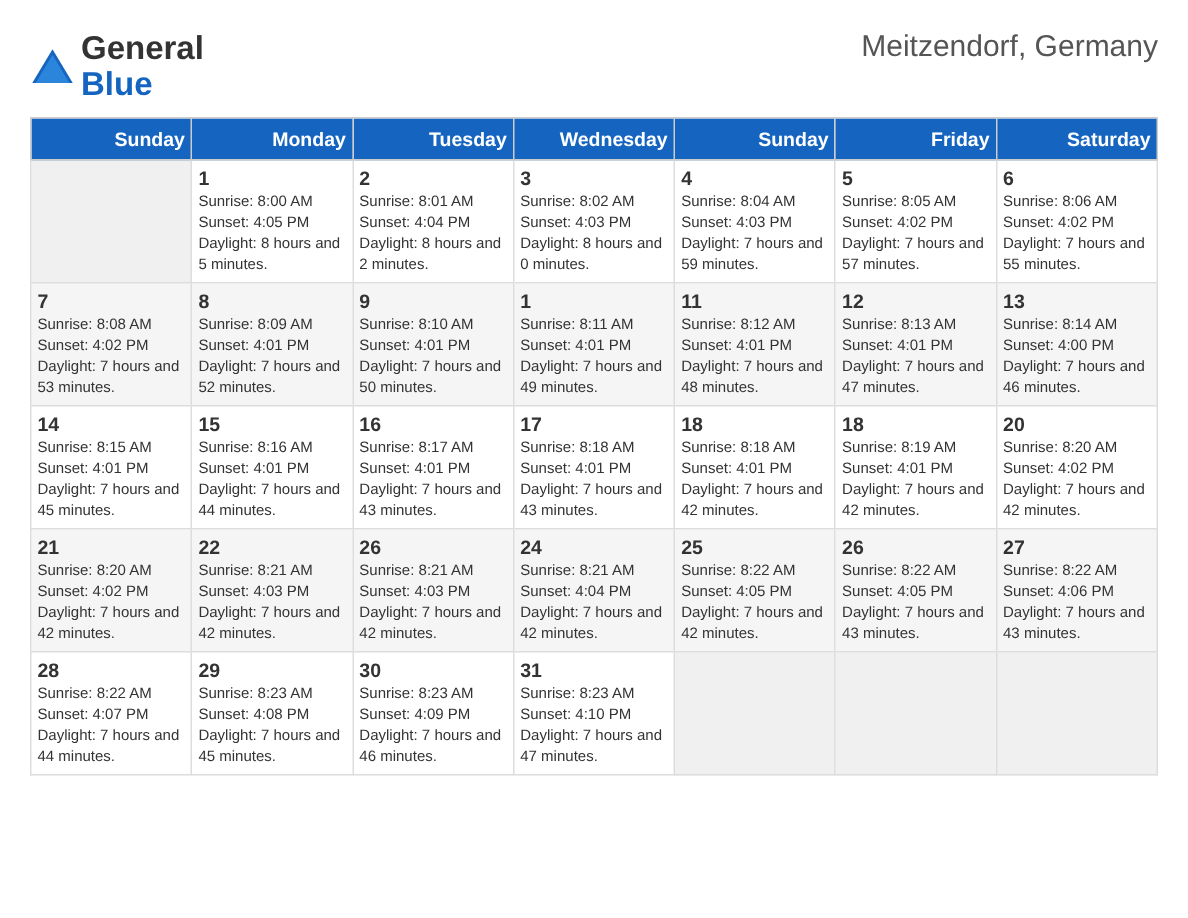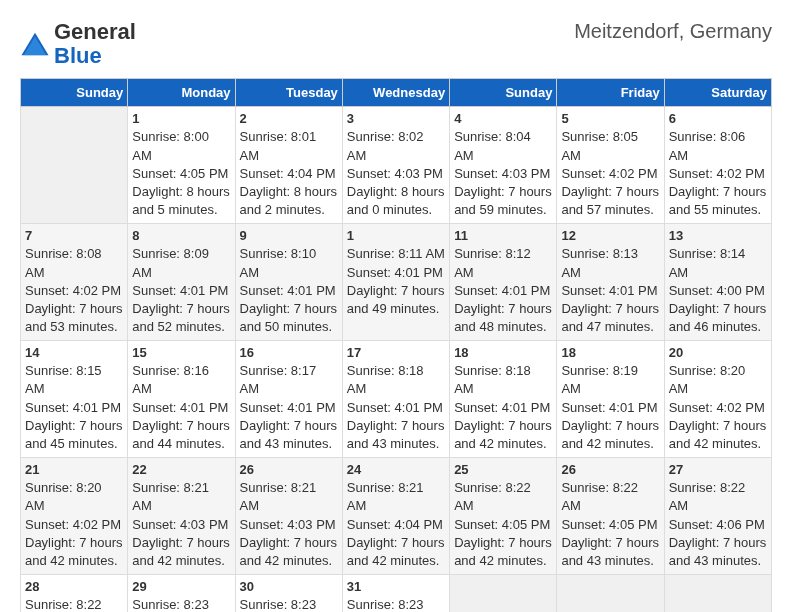--- a/index.html
+++ b/index.html
@@ -66,21 +66,21 @@
       min-height: 80px;
     }
     .day-number {
       font-weight: bold;
       font-size: 13px;
       color: #333;
       display: block;
       margin-bottom: 2px;
     }
     .day-info {
-      font-size: 13px;
+      font-size: 10px;
       color: #333;
       line-height: 1.4;
     }
     .empty-cell {
       background: #f9f9f9;
     }
     tr:nth-child(even) td {
       background: #f5f5f5;
     }
     tr:nth-child(odd) td {

